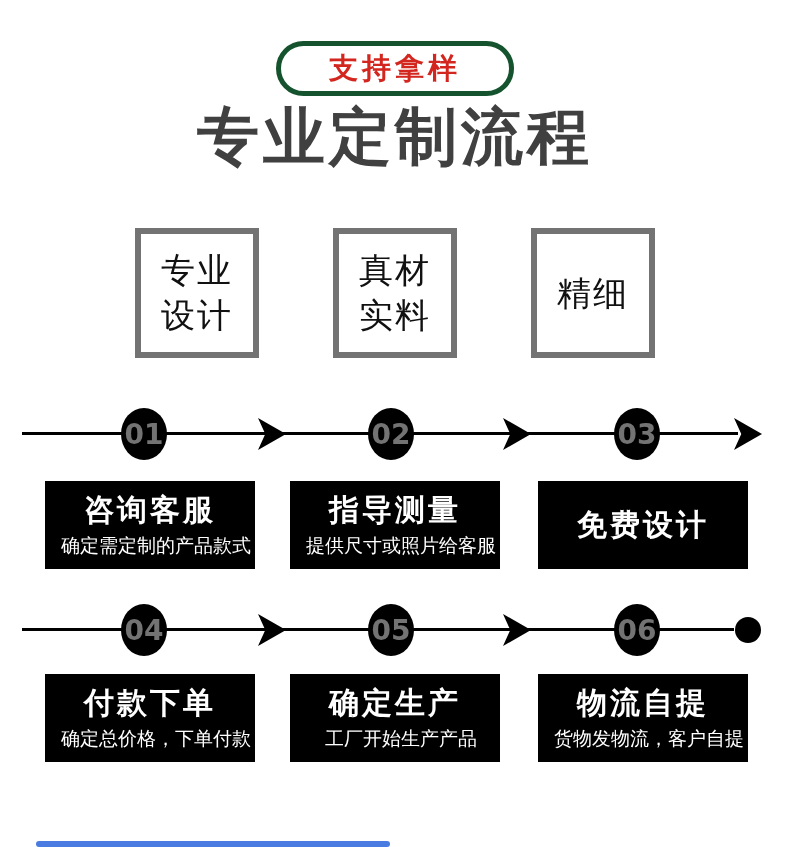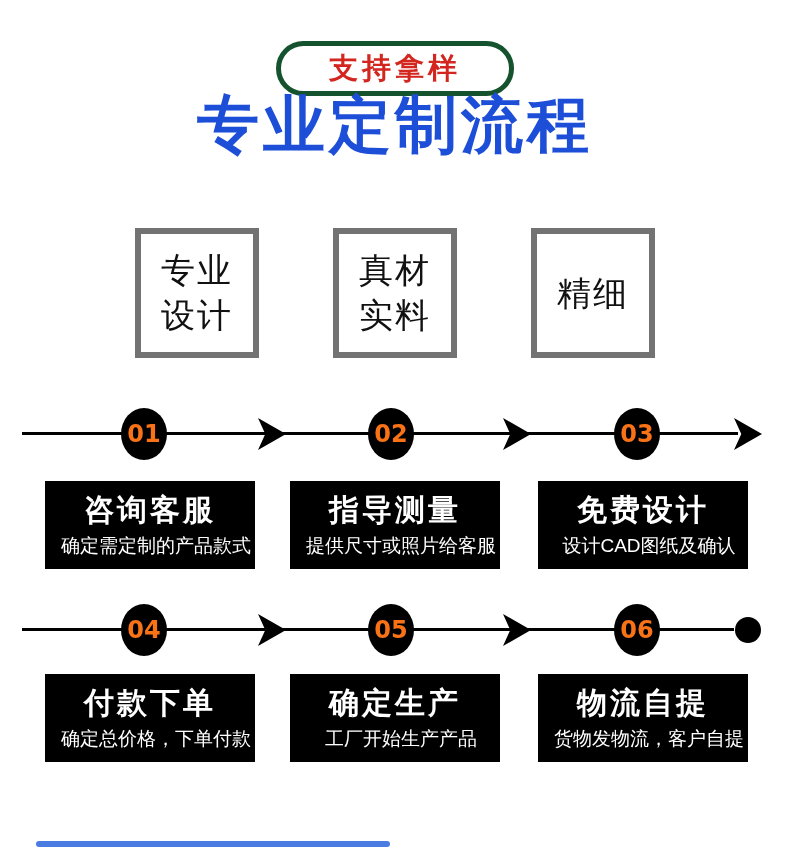--- a/index.html
+++ b/index.html
@@ -9,22 +9,22 @@
   }
   
   .badge{
     position:absolute;top:41px;left:50%;transform:translateX(-50%);
     border:5px solid #14532d;border-radius:30px;color:#d3261f;
     font-size:29px;font-weight:600;letter-spacing:4px;line-height:1;
     padding:8px 48px;white-space:nowrap;background:#fff;
   }
   
   .page-title{
-    position:absolute;top:88px;left:0;width:100%;text-align:center;
-    font-size:62px;font-weight:900;color:#1d4ed8;letter-spacing:4px;line-height:1.2;
+    position:absolute;top:100px;left:0;width:100%;text-align:center;
+    font-size:62px;font-weight:900;color:#404040;letter-spacing:4px;line-height:1.2;
   }
   
   .features{
     position:absolute;top:228px;left:0;right:0;
     display:flex;justify-content:center;gap:74px;
   }
   .feature-box{
     width:112px;height:118px;border:6px solid #737373;background:#fff;
     display:flex;flex-direction:column;align-items:center;justify-content:center;
     font-size:34px;color:#111;letter-spacing:2px;line-height:1.32;text-align:center;
@@ -32,22 +32,22 @@
   }
   
   .timeline{position:absolute;left:0;width:790px;height:52px;}
   .timeline-1{top:408px;}
   .timeline-2{top:604px;}
   .tl-line{position:absolute;top:24px;height:3px;background:#000;left:22px;}
   .timeline-1 .tl-line{width:716px;}
   .timeline-2 .tl-line{width:712px;}
   .step-circle{
     position:absolute;top:0;width:46px;height:52px;border-radius:50%;background:#000;
-    color:#f97316;display:flex;align-items:center;justify-content:center;
-    font-size:24px;font-weight:600;letter-spacing:0;
+    color:#737373;display:flex;align-items:center;justify-content:center;
+    font-size:28px;font-weight:600;letter-spacing:0;
     font-family:"DejaVu Sans","Liberation Sans",sans-serif;
   }
   .c1{left:121px;} .c2{left:368px;} .c3{left:614px;}
   .tl-arrow{
     position:absolute;top:10px;width:28px;height:32px;background:#000;
     -webkit-clip-path:polygon(0 0,100% 50%,0 100%,26% 50%);
     clip-path:polygon(0 0,100% 50%,0 100%,26% 50%);
   }
   .a1{left:258px;} .a2{left:503px;} .a-end{left:734px;}
   .tl-dot{
@@ -109,21 +109,20 @@
     <div class="step-box b1">
       <div class="step-title">咨询客服</div>
       <div class="step-desc">确定需定制的产品款式</div>
     </div>
     <div class="step-box b2">
       <div class="step-title">指导测量</div>
       <div class="step-desc">提供尺寸或照片给客服</div>
     </div>
     <div class="step-box b3">
       <div class="step-title">免费设计</div>
-      <div class="step-desc">设计CAD图纸及确认</div>
     </div>
   </div>
 
   <div class="timeline timeline-2">
     <div class="tl-line"></div>
     <div class="step-circle c1">04</div>
     <div class="tl-arrow a1"></div>
     <div class="step-circle c2">05</div>
     <div class="tl-arrow a2"></div>
     <div class="step-circle c3">06</div>

